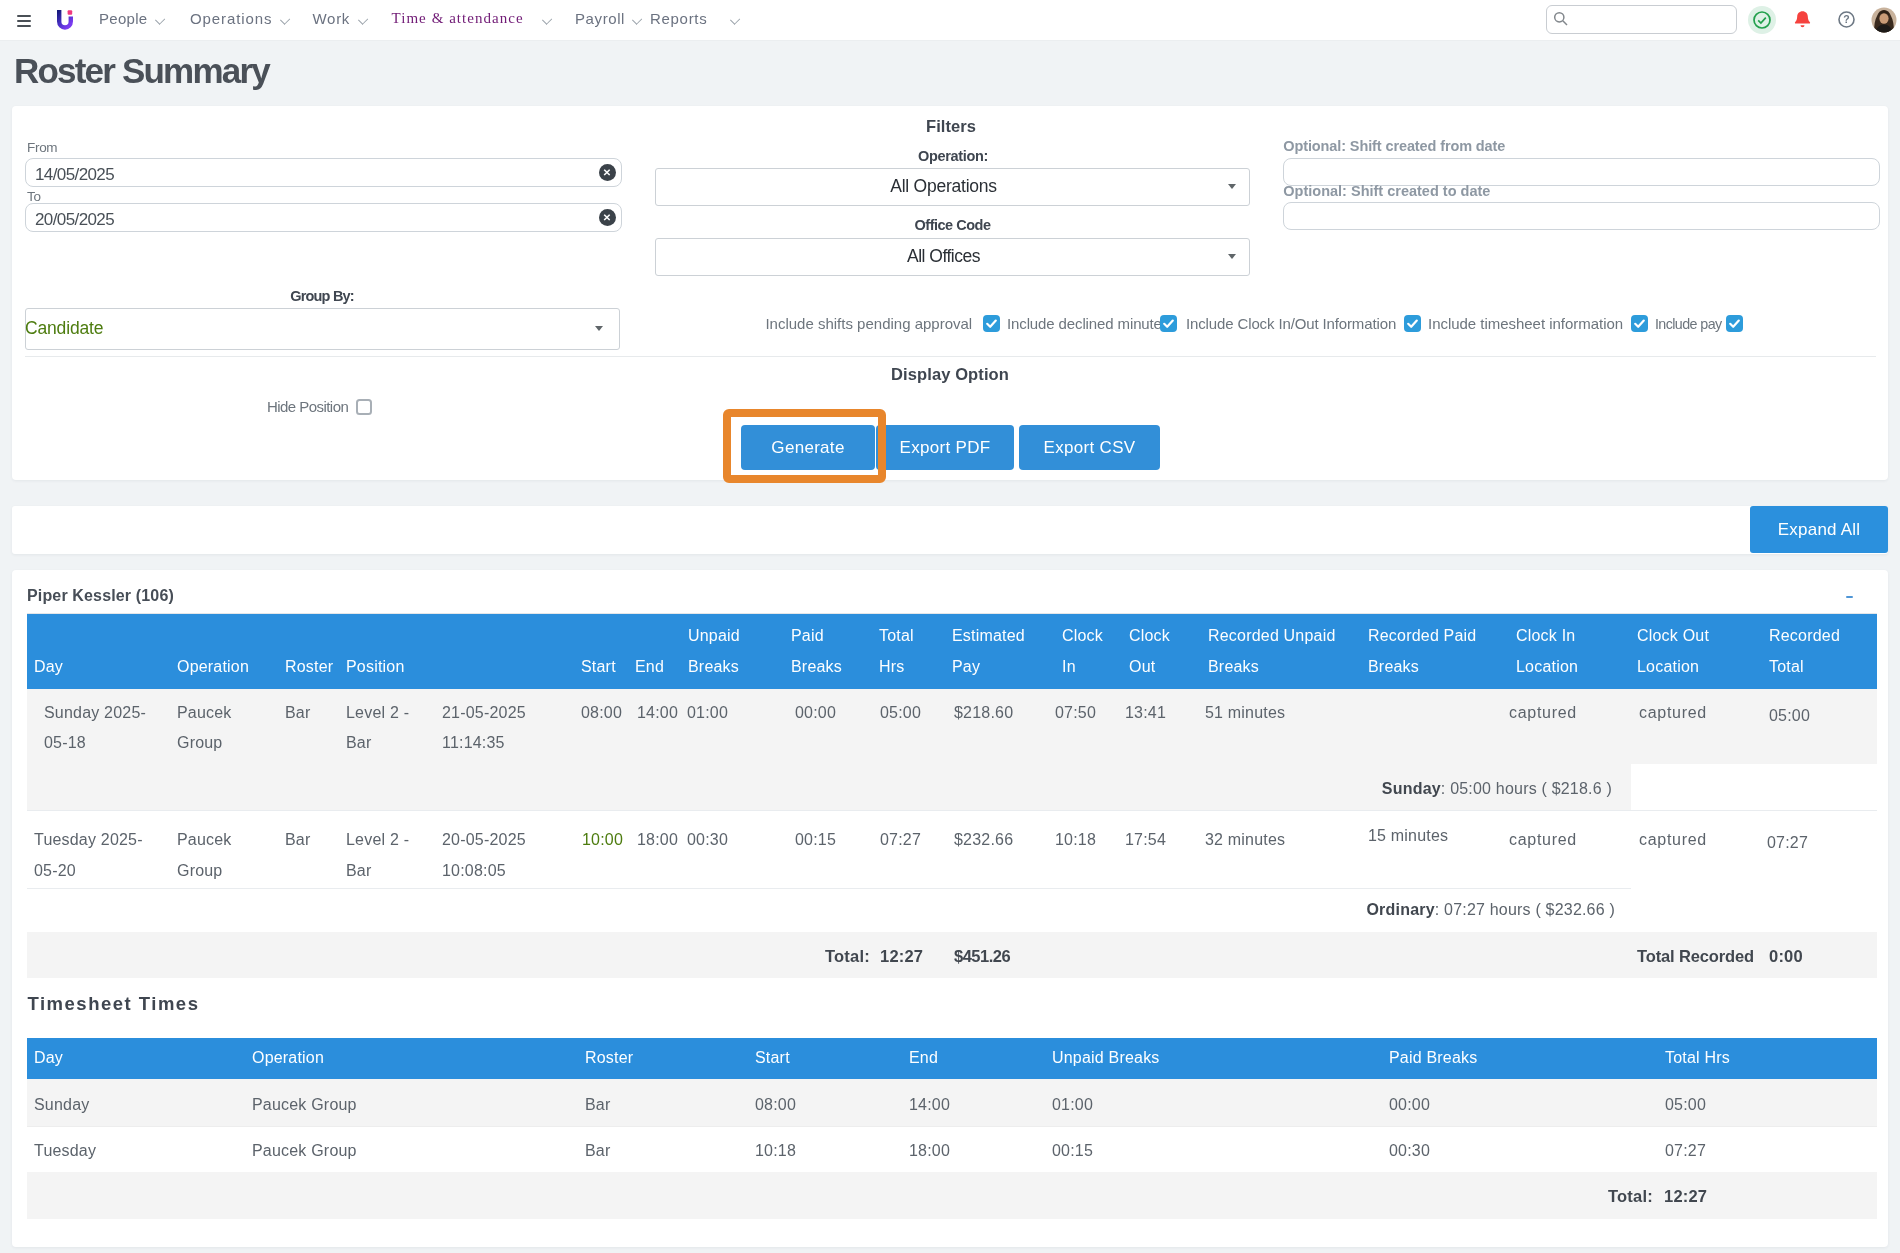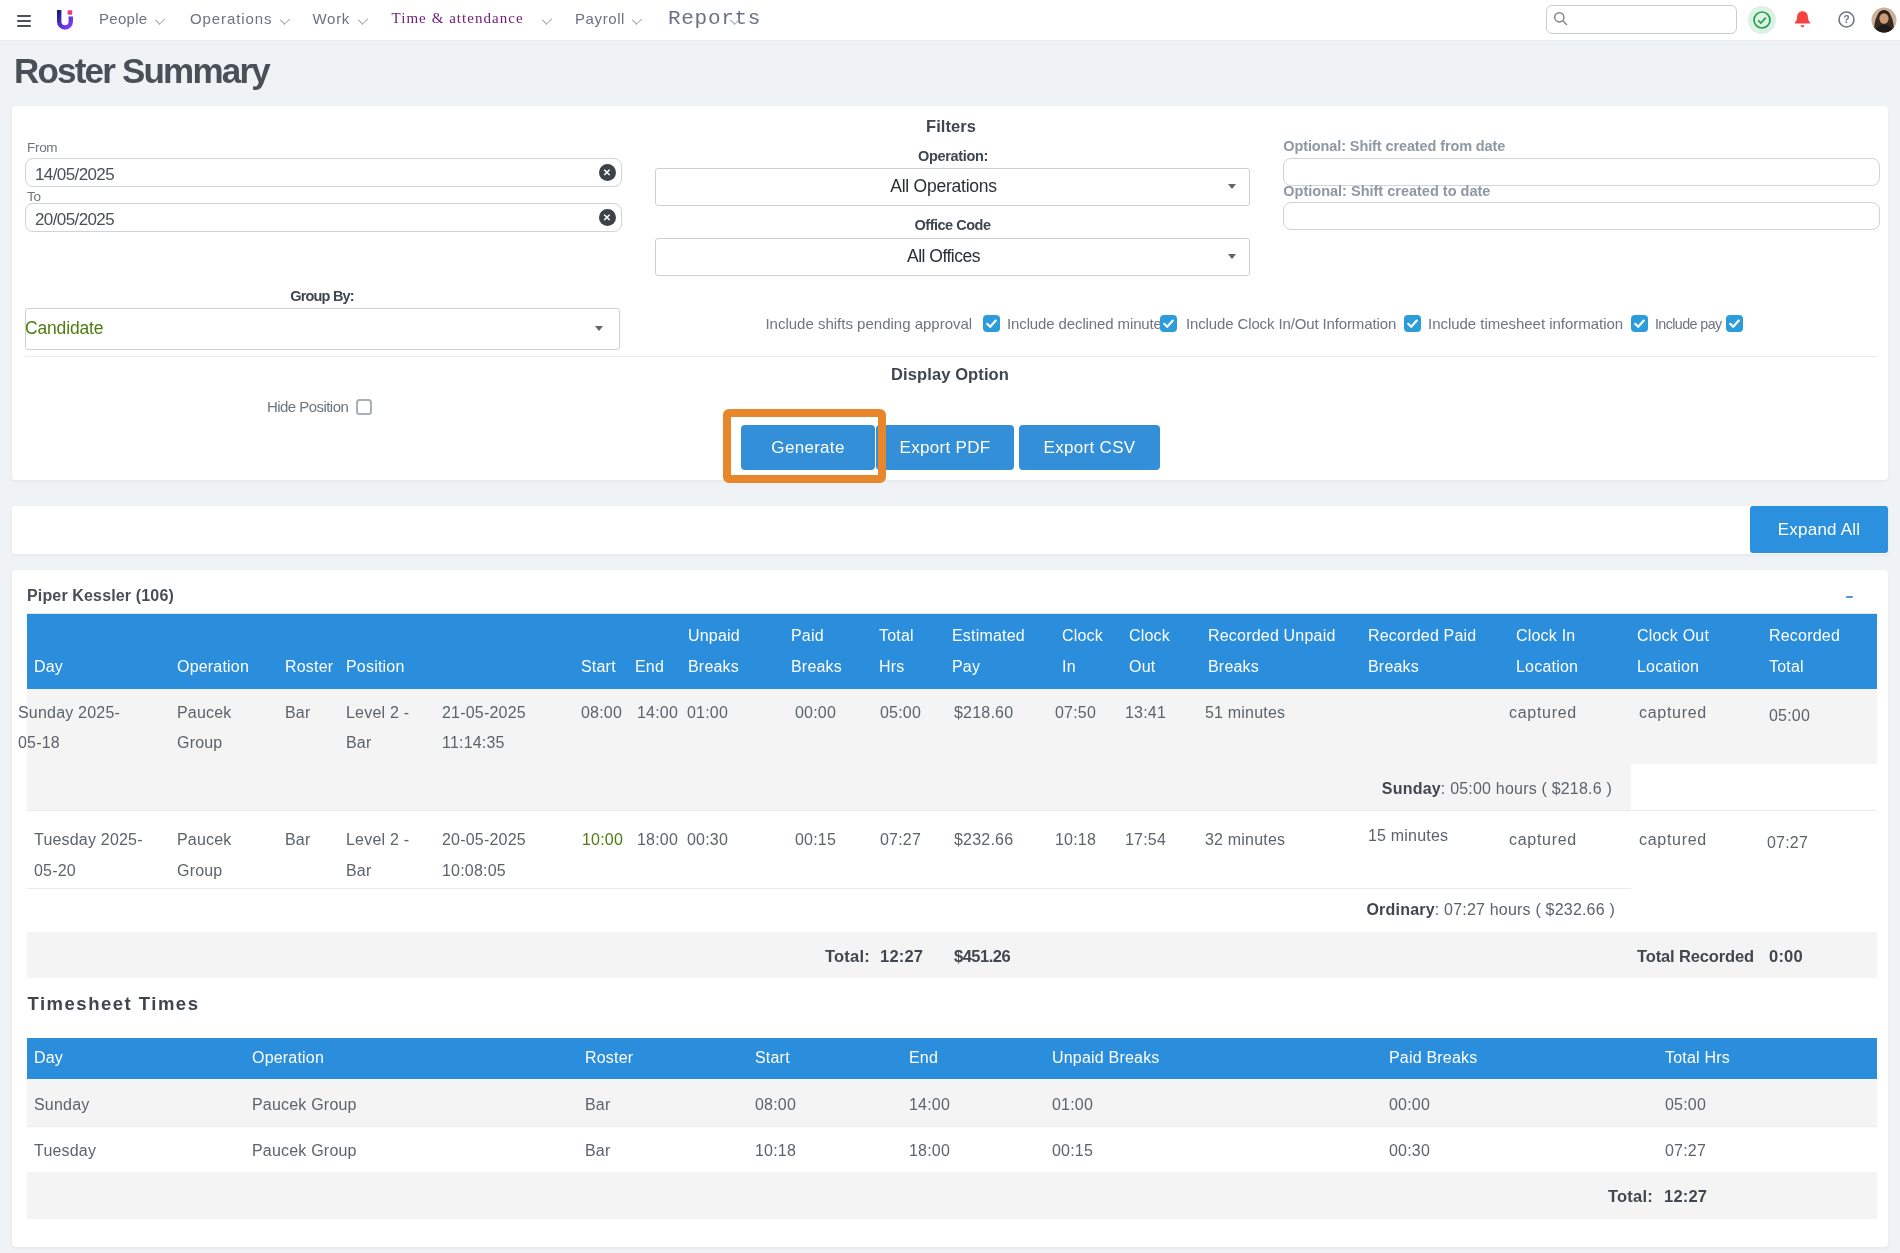--- a/index.html
+++ b/index.html
@@ -24,21 +24,21 @@
 <div class="abs" style="left:99px;top:10.9px;font-size:15px;line-height:15px;color:#6b7280;letter-spacing:0.3px;white-space:nowrap;">People</div>
 <div class="abs" style="left:156.2px;top:15.8px;width:7.5px;height:7.5px;border-left:1.7px solid #9aa2aa;border-bottom:1.7px solid #9aa2aa;transform:rotate(-45deg) scale(1,0.8);"></div>
 <div class="abs" style="left:190px;top:10.9px;font-size:15px;line-height:15px;color:#6b7280;letter-spacing:0.9px;white-space:nowrap;">Operations</div>
 <div class="abs" style="left:281.2px;top:15.8px;width:7.5px;height:7.5px;border-left:1.7px solid #9aa2aa;border-bottom:1.7px solid #9aa2aa;transform:rotate(-45deg) scale(1,0.8);"></div>
 <div class="abs" style="left:312.5px;top:10.9px;font-size:15px;line-height:15px;color:#6b7280;letter-spacing:0.7px;white-space:nowrap;">Work</div>
 <div class="abs" style="left:358.7px;top:15.8px;width:7.5px;height:7.5px;border-left:1.7px solid #9aa2aa;border-bottom:1.7px solid #9aa2aa;transform:rotate(-45deg) scale(1,0.8);"></div>
 <div class="abs" style="left:391.5px;top:10.9px;font-size:15px;line-height:15px;color:#701a75;letter-spacing:1.05px;white-space:nowrap;font-family:Liberation Serif, serif;">Time &amp; attendance</div>
 <div class="abs" style="left:543.2px;top:15.8px;width:7.5px;height:7.5px;border-left:1.7px solid #9aa2aa;border-bottom:1.7px solid #9aa2aa;transform:rotate(-45deg) scale(1,0.8);"></div>
 <div class="abs" style="left:575px;top:10.9px;font-size:15px;line-height:15px;color:#6b7280;letter-spacing:0.6px;white-space:nowrap;">Payroll</div>
 <div class="abs" style="left:633.2px;top:15.8px;width:7.5px;height:7.5px;border-left:1.7px solid #9aa2aa;border-bottom:1.7px solid #9aa2aa;transform:rotate(-45deg) scale(1,0.8);"></div>
-<div class="abs" style="left:668px;top:10.9px;font-size:21px;line-height:15px;color:#6b7280;letter-spacing:0.7px;white-space:nowrap;font-family:Liberation Mono, monospace;">Reports</div>
+<div class="abs" style="left:650px;top:10.9px;font-size:15px;line-height:15px;color:#6b7280;letter-spacing:0.7px;white-space:nowrap;">Reports</div>
 <div class="abs" style="left:730.7px;top:15.8px;width:7.5px;height:7.5px;border-left:1.7px solid #9aa2aa;border-bottom:1.7px solid #9aa2aa;transform:rotate(-45deg) scale(1,0.8);"></div>
 <div class="abs" style="left:1546px;top:5px;width:191px;height:29px;background:#fff;border:1px solid #c9cdd2;border-radius:6px;"></div>
 <svg class="abs" style="left:1553px;top:11px" width="16" height="16" viewBox="0 0 16 16" fill="none" stroke="#82878c" stroke-width="1.5">
 <circle cx="6.3" cy="6.3" r="4.6"></circle>
     <line x1="9.8" y1="9.8" x2="14" y2="14"></line>
   </svg>
 <div class="abs" style="left:1748px;top:6px;width:28px;height:28px;border-radius:50%;background:#def1e6;"></div>
 <svg class="abs" style="left:1752px;top:10px" width="20" height="20" viewBox="0 0 20 20" fill="none" stroke="#22a04c" stroke-width="1.7">
 <circle cx="10" cy="10" r="8"></circle>
     <polyline points="6.2,10.3 8.9,13 13.8,7.6"></polyline>
@@ -144,21 +144,21 @@
 <div class="abs" style="left:879px;top:621.4px;font-size:16px;line-height:30.5px;color:#fdfeff;letter-spacing:0.2px;white-space:nowrap;">Total<br>Hrs</div>
 <div class="abs" style="left:952px;top:621.4px;font-size:16px;line-height:30.5px;color:#fdfeff;letter-spacing:0.2px;white-space:nowrap;">Estimated<br>Pay</div>
 <div class="abs" style="left:1062px;top:621.4px;font-size:16px;line-height:30.5px;color:#fdfeff;letter-spacing:0.2px;white-space:nowrap;">Clock<br>In</div>
 <div class="abs" style="left:1129px;top:621.4px;font-size:16px;line-height:30.5px;color:#fdfeff;letter-spacing:0.2px;white-space:nowrap;">Clock<br>Out</div>
 <div class="abs" style="left:1208px;top:621.4px;font-size:16px;line-height:30.5px;color:#fdfeff;letter-spacing:0.2px;white-space:nowrap;">Recorded Unpaid<br>Breaks</div>
 <div class="abs" style="left:1368px;top:621.4px;font-size:16px;line-height:30.5px;color:#fdfeff;letter-spacing:0.2px;white-space:nowrap;">Recorded Paid<br>Breaks</div>
 <div class="abs" style="left:1516px;top:621.4px;font-size:16px;line-height:30.5px;color:#fdfeff;letter-spacing:0.2px;white-space:nowrap;">Clock In<br>Location</div>
 <div class="abs" style="left:1637px;top:621.4px;font-size:16px;line-height:30.5px;color:#fdfeff;letter-spacing:0.2px;white-space:nowrap;">Clock Out<br>Location</div>
 <div class="abs" style="left:1769px;top:621.4px;font-size:16px;line-height:30.5px;color:#fdfeff;letter-spacing:0.2px;white-space:nowrap;">Recorded<br>Total</div>
 <div class="abs" style="left:27px;top:689px;width:1850px;height:75px;background:#f4f4f4;"></div>
-<div class="abs" style="left:18px;top:697.6px;font-size:16px;line-height:30.5px;color:#5c636b;letter-spacing:0.2px;white-space:nowrap;">Sunday 2025-<br>05-18</div>
+<div class="abs" style="left:44px;top:697.6px;font-size:16px;line-height:30.5px;color:#5c636b;letter-spacing:0.2px;white-space:nowrap;">Sunday 2025-<br>05-18</div>
 <div class="abs" style="left:177px;top:697.6px;font-size:16px;line-height:30.5px;color:#5c636b;letter-spacing:0.2px;white-space:nowrap;">Paucek<br>Group</div>
 <div class="abs" style="left:285px;top:697.6px;font-size:16px;line-height:30.5px;color:#5c636b;letter-spacing:0.2px;white-space:nowrap;">Bar</div>
 <div class="abs" style="left:346px;top:697.6px;font-size:16px;line-height:30.5px;color:#5c636b;letter-spacing:0.2px;white-space:nowrap;">Level 2 -<br>Bar</div>
 <div class="abs" style="left:442px;top:697.6px;font-size:16px;line-height:30.5px;color:#5c636b;letter-spacing:0.2px;white-space:nowrap;">21-05-2025<br>11:14:35</div>
 <div class="abs" style="left:581px;top:697.6px;font-size:16px;line-height:30.5px;color:#5c636b;letter-spacing:0.2px;white-space:nowrap;">08:00</div>
 <div class="abs" style="left:637px;top:697.6px;font-size:16px;line-height:30.5px;color:#5c636b;letter-spacing:0.2px;white-space:nowrap;">14:00</div>
 <div class="abs" style="left:687px;top:697.6px;font-size:16px;line-height:30.5px;color:#5c636b;letter-spacing:0.2px;white-space:nowrap;">01:00</div>
 <div class="abs" style="left:795px;top:697.6px;font-size:16px;line-height:30.5px;color:#5c636b;letter-spacing:0.2px;white-space:nowrap;">00:00</div>
 <div class="abs" style="left:880px;top:697.6px;font-size:16px;line-height:30.5px;color:#5c636b;letter-spacing:0.2px;white-space:nowrap;">05:00</div>
 <div class="abs" style="left:954px;top:697.6px;font-size:16px;line-height:30.5px;color:#5c636b;letter-spacing:0.2px;white-space:nowrap;">$218.60</div>

